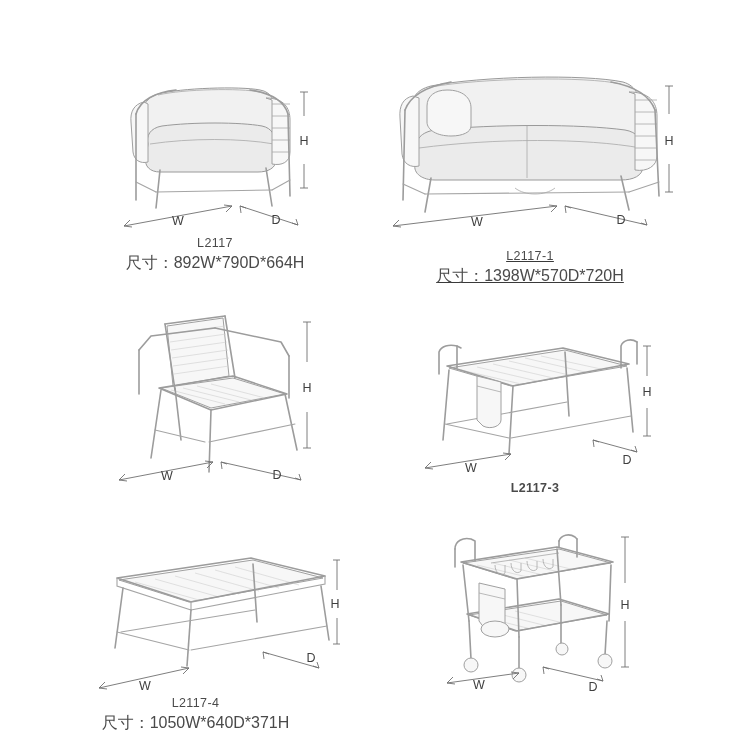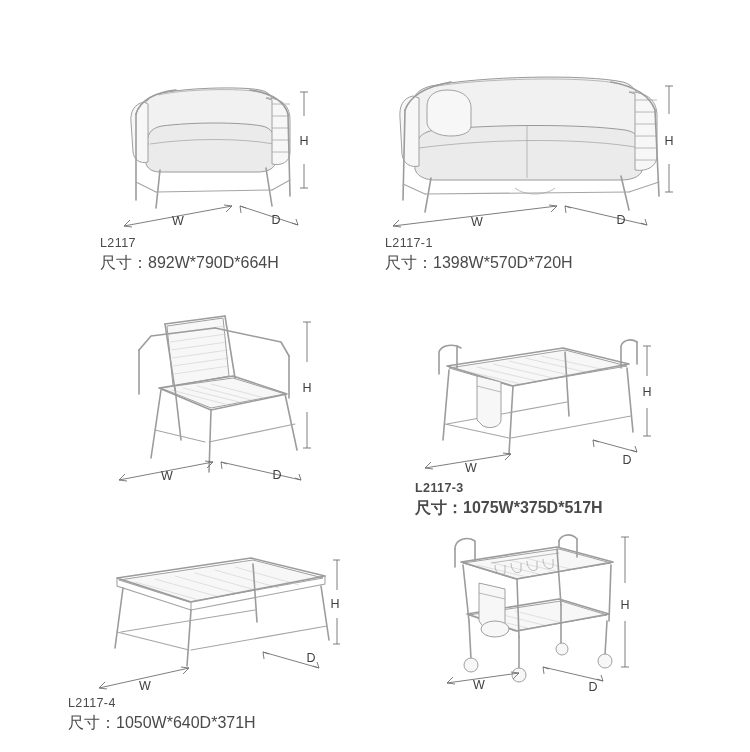--- a/index.html
+++ b/index.html
@@ -33,21 +33,21 @@
   .drawing svg {
     display: block;
     width: 100%;
     height: 100%;
     overflow: visible;
   }
   .caption {
     position: absolute;
     left: 0;
     width: 100%;
-    text-align: left;
+    text-align: center;
   }
   .code-label {
     font-size: 12.5px;
     color: #4a4a4a;
     letter-spacing: .4px;
     line-height: 16px;
   }
   .dim-label {
     font-size: 16px;
     color: #4a4a4a;
@@ -191,21 +191,21 @@
         <path class="dimline" d="M172,166 L166,172 M172,166 L164,165"></path>
         <text class="ax" x="92" y="186" text-anchor="middle">W</text>
 
         <path class="dimline" d="M180,166 L262,185"></path>
         <path class="dimline" d="M180,166 L186,168 M180,166 L181,173"></path>
         <path class="dimline" d="M262,185 L256,183 M262,185 L260,179"></path>
         <text class="ax" x="236" y="184" text-anchor="middle">D</text>
       </svg>
     </div>
   </div>
-  <div class="caption" style="left:385px; top:235px; width:290px;">
+  <div class="caption" style="left:385px; top:248px; width:290px;text-decoration:underline;">
     <div class="code-label">L2117-1</div>
     <div class="dim-label">尺寸：1398W*570D*720H</div>
   </div>
 
   <div class="item" style="left:105px; top:290px; width:215px; height:195px;">
     <div class="drawing">
       <svg viewBox="0 0 215 195" preserveAspectRatio="none">
 
         <path class="light-fill" d="M62,36 L118,28 L124,86 L68,96 Z"></path>
         <path class="hatch" d="M64,44 L120,36 M65,52 L121,44 M66,60 L122,52 M67,68 L123,60 M68,76 L124,68 M69,84 L124,76"></path>
@@ -282,21 +282,20 @@
 
         <path class="dimline" d="M178,120 L222,132"></path>
         <path class="dimline" d="M178,120 L184,122 M178,120 L179,127"></path>
         <path class="dimline" d="M222,132 L216,130 M222,132 L220,126"></path>
         <text class="ax" x="212" y="144" text-anchor="middle">D</text>
       </svg>
     </div>
   </div>
   <div class="caption" style="left:415px; top:480px; width:240px;font-weight:bold;">
     <div class="code-label">L2117-3</div>
-    <div class="dim-label">尺寸：1075W*375D*517H</div>
   </div>
 
   <div class="item" style="left:85px; top:540px; width:255px; height:155px;">
     <div class="drawing">
       <svg viewBox="0 0 255 155" preserveAspectRatio="none">
 
         <path class="light-fill" d="M34,40 L168,20 L238,38 L104,62 Z"></path>
         <path class="hatch" d="M50,42 L114,60 M70,39 L134,57 M90,36 L154,54 M110,33 L174,51 M130,30 L194,48 M150,27 L214,45"></path>
         <path class="frame" d="M32,38 L166,18 L240,36 L106,62 Z"></path>
         <path class="frame-thin" d="M32,38 L32,46 L106,70 L106,62"></path>

